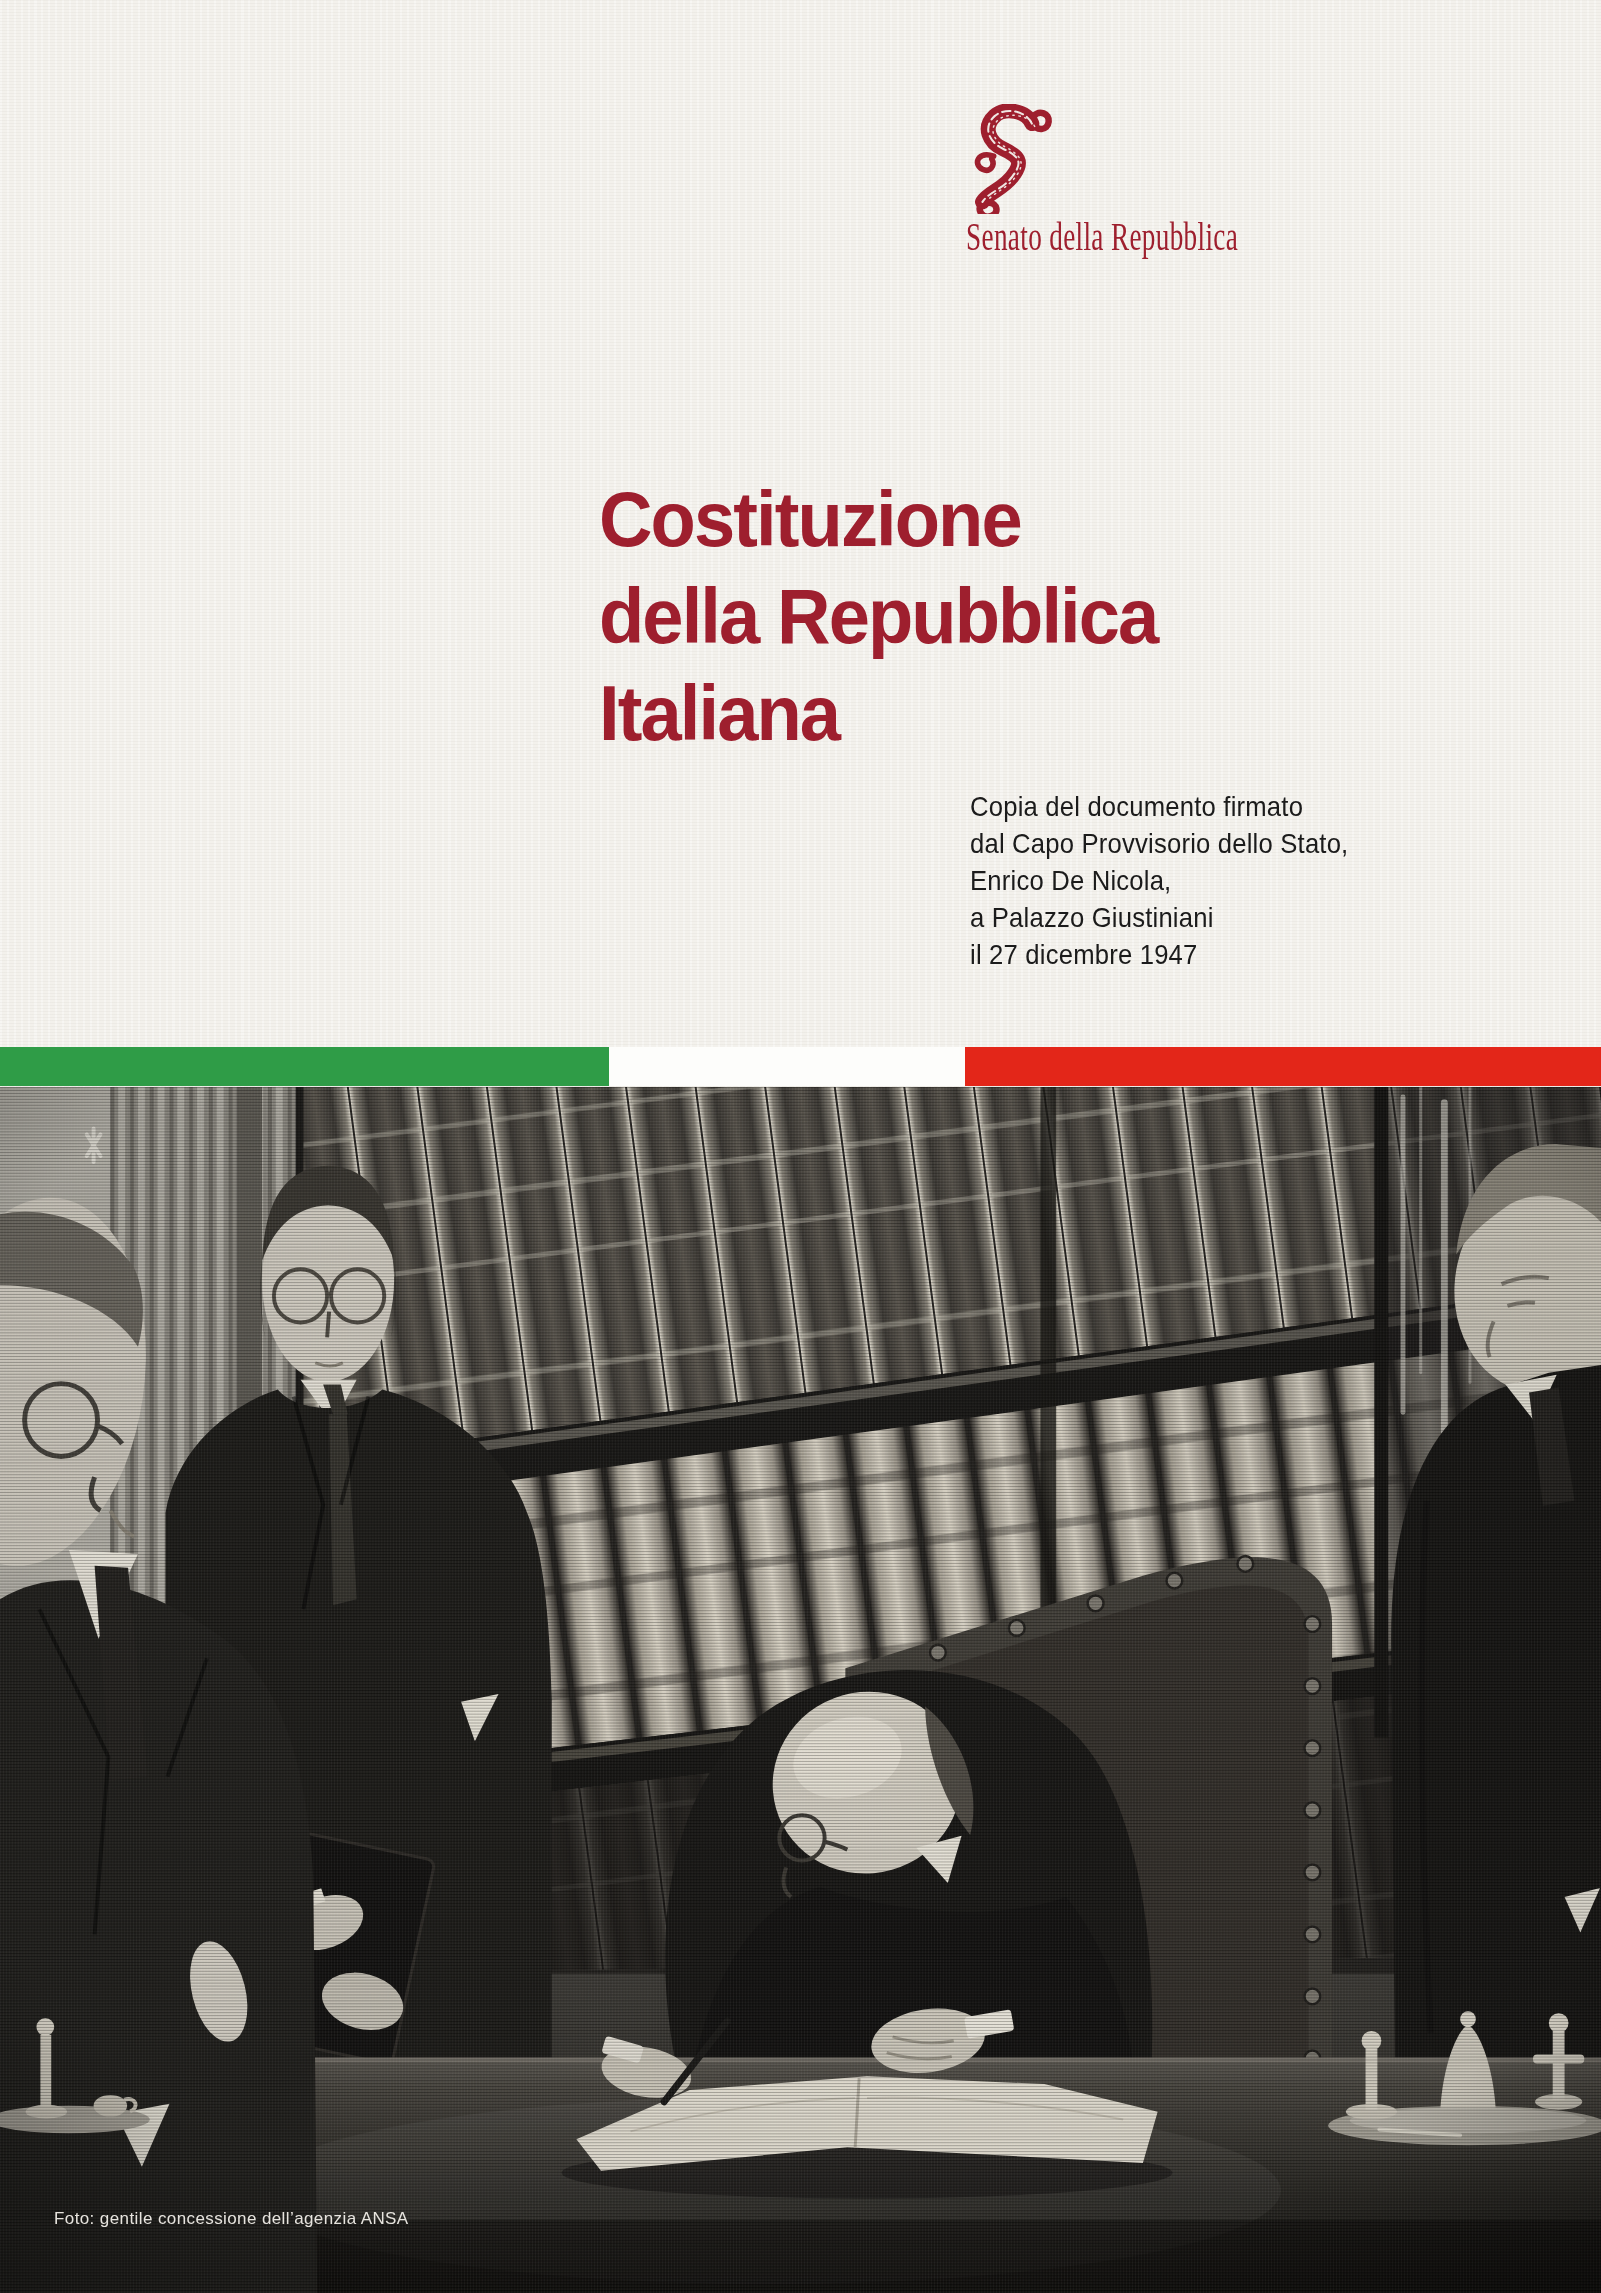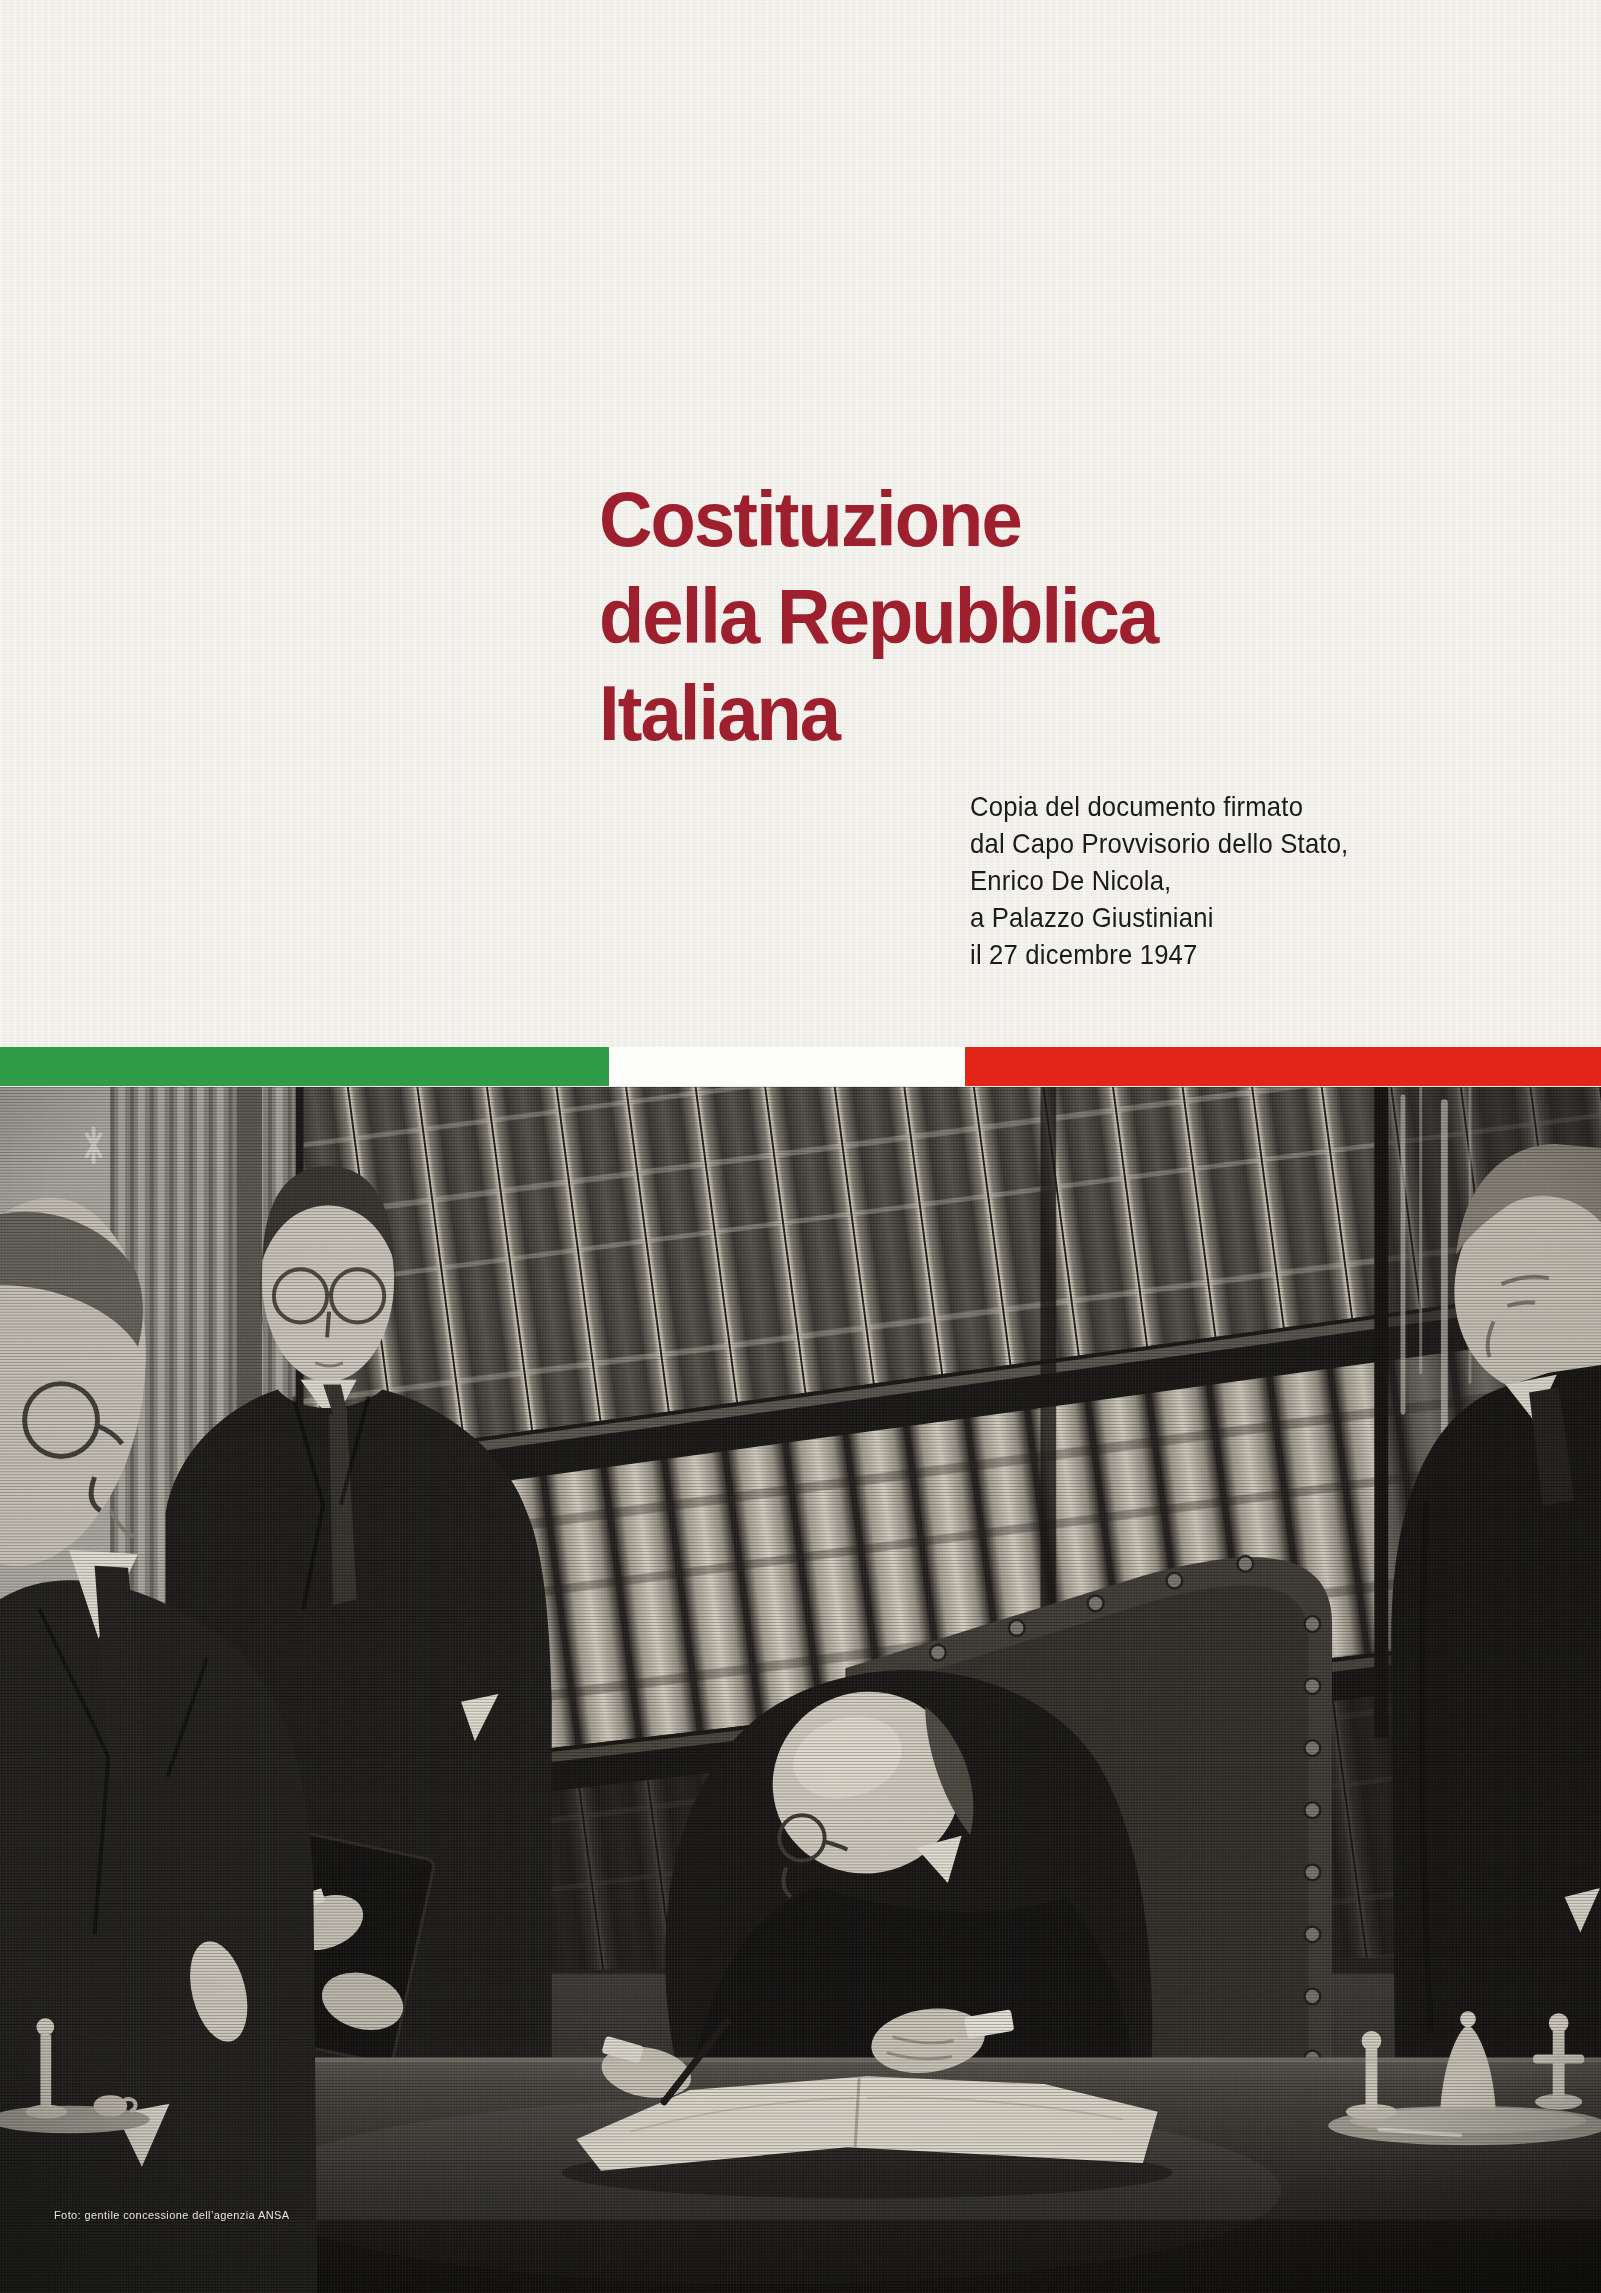--- a/index.html
+++ b/index.html
@@ -51,29 +51,50 @@
   #band-red{left:965px;width:636px;}
 
   
   #photo{
     position:absolute;left:0;top:1087px;width:1602px;height:1207px;
     background:#4c4a46;
   }
   #photo svg{display:block;}
   #photo-caption{
     position:absolute;left:54px;top:1122px;
-    font-size:11px;letter-spacing:0.4px;color:#f2efe9;opacity:0.95;
+    font-size:17px;letter-spacing:0.4px;color:#f2efe9;opacity:0.95;
     white-space:nowrap;
   }
 </style>
 </head>
 <body>
 
 <div id="cover">
 
+  <div id="logo">
+    <span class="sr">S</span>
+    <svg id="logo-s" viewBox="0 0 100 118" aria-hidden="true">
+      <g fill="none" stroke-linecap="round" stroke-linejoin="round" stroke="#9e1f2e">
+
+        <path d="M 74,21 C 68,7 45,3 34,13 C 21,25 28,41 43,48 C 60,56 64,62 55,75 C 45,91 28,94 21,105" stroke-width="16"></path>
+
+        <path d="M 74,21 C 79,29 91,29 92,19 C 93,10 82,6 76,13" stroke-width="7"></path>
+
+        <path d="M 21,105 C 14,114 21,124 31,120 C 39,117 37,106 28,106" stroke-width="7"></path>
+
+        <path d="M 33,56 C 17,50 10,64 21,70 C 29,74 35,66 31,59" stroke-width="6"></path>
+      </g>
+
+      <g fill="none" stroke="#f3f1ec" stroke-linecap="round">
+        <path d="M 74,21 C 68,7 45,3 34,13 C 21,25 28,41 43,48 C 60,56 64,62 55,75 C 45,91 28,94 21,105" stroke-width="2.2" stroke-dasharray="9 5" opacity="0.95"></path>
+        <path d="M 77,24 C 71,12 49,8 38,17 C 27,27 33,40 47,47 C 62,55 67,63 58,76 C 49,90 33,95 26,104" stroke-width="1.6" stroke-dasharray="1.5 5" opacity="0.9"></path>
+      </g>
+    </svg>
+    <div id="logo-label" style="color: rgb(158, 31, 46);">Senato della Repubblica</div>
+  </div>
 
   <div id="title" style="color: rgb(158, 31, 46);">
     <div>Costituzione</div>
     <div>della Repubblica</div>
     <div>Italiana</div>
   </div>
 
   <div id="subtitle">
     <div>Copia del documento firmato</div>
     <div>dal Capo Provvisorio dello Stato,</div>

